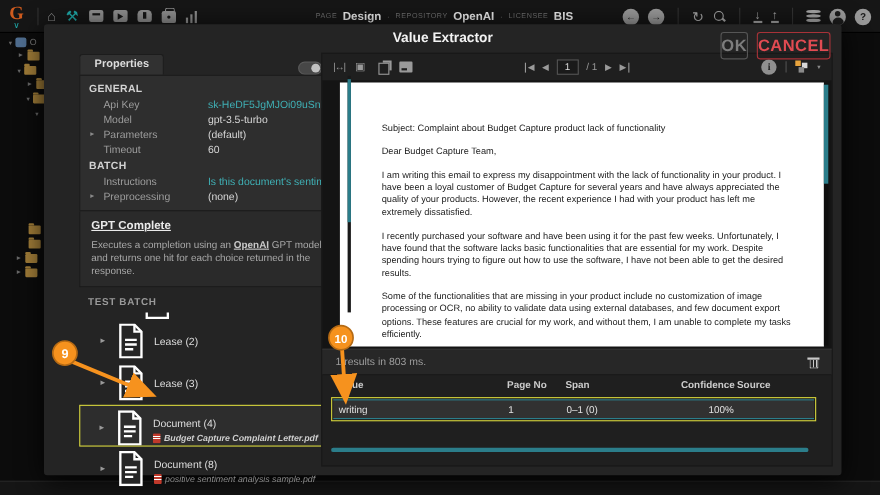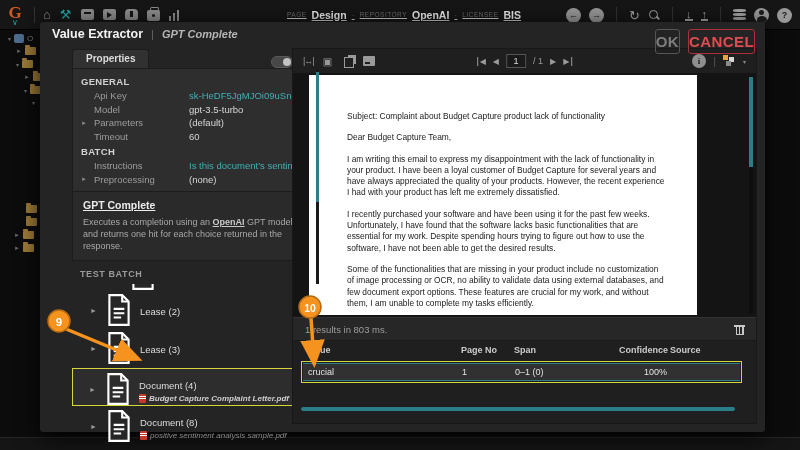--- a/index.html
+++ b/index.html
@@ -21,21 +21,21 @@
   .boxico::after { content:""; position:absolute; background:#161616; }
   .ico-archive::after { left:3px; right:3px; top:3px; height:2px; }
   .ico-media::after { left:4px; top:3px; border-left:5px solid #161616; border-top:3px solid transparent; border-bottom:3px solid transparent; background:none; }
   .ico-upload { border-radius:4px 4px 2px 2px; }
   .ico-upload::after { left:5px; top:2px; width:3px; height:6px; background:#161616; }
   .ico-bag { margin-top:2px; }
   .ico-bag::before { content:""; position:absolute; top:-3px; left:3px; width:7px; height:3px; border:1.5px solid #8f8f8f; border-bottom:none; border-radius:2px 2px 0 0; }
   .ico-bag::after { left:5px; top:4px; width:3px; height:3px; border-radius:50%; }
   .ico-chart { display:flex; align-items:flex-end; gap:1.5px; height:12px; }
   .ico-chart i { width:2.5px; background:#8f8f8f; display:block; }
-  .crumbs { display:flex; align-items:center; gap:5px; margin-left:108px; white-space:nowrap;text-decoration:underline; }
+  .crumbs { display:flex; align-items:center; gap:5px; margin-left:108px; white-space:nowrap; }
   .crumb-label { font-size:6.5px; color:#6f6f6f; letter-spacing:.5px; }
   .crumb-value { font-size:10.5px; font-weight:bold; color:#ececec; }
   .crumb-dot { color:#555; font-size:9px; }
   .topright { position:absolute; right:8px; top:0; height:30px; display:flex; align-items:center; gap:8px; }
   .circbtn { width:15px; height:15px; border-radius:50%; background:#9a9a9a; color:#1c1c1c;
     font-size:9px; line-height:15px; text-align:center; font-weight:bold; }
   .gico { color:#a8a8a8; font-size:13px; }
   .searchico { width:12px; height:12px; position:relative; }
   .searchico::before { content:""; position:absolute; left:1px; top:1px; width:7px; height:7px; border:1.5px solid #a8a8a8; border-radius:50%; }
   .searchico::after { content:""; position:absolute; left:8px; top:8px; width:4px; height:1.5px; background:#a8a8a8; transform:rotate(45deg); }
@@ -51,21 +51,21 @@
   .tnode { position:absolute; display:flex; align-items:center; gap:3px; }
   .tcaret { color:#777; font-size:6px; }
   .folder { width:11px; height:8px; background:#bb9140; border-radius:1px; position:relative; }
   .folder::before { content:""; position:absolute; top:-2px; left:0; width:5px; height:2px; background:#bb9140; border-radius:1px 1px 0 0; }
   .dbnode { width:10px; height:9px; background:#5b7fa6; border-radius:2px; position:relative; }
   .treetxt { color:#8a8a8a; font-size:8px; }
 
   
   .modal { position:absolute; left:40px; top:22px; width:725px; height:410px; background:#242424;
     border-radius:3px; box-shadow:0 4px 24px rgba(0,0,0,.85); z-index:10; }
-  .mhead { position:absolute; top:0; left:0; right:0; height:24px; padding:5px 12px; display:flex; align-items:center; gap:8px; }
+  .mhead { position:absolute; top:0; left:0; right:0; height:24px; padding:5px 12px; display:flex; align-items:center; gap:8px;flex-direction:column; }
   .mtitle { font-size:12.5px; font-weight:bold; color:#f2f2f2; }
   .msep { color:#666; font-size:11px; }
   .msub { font-size:11px; font-style:italic; font-weight:bold; color:#b5b5b5; }
   .mbtns { position:absolute; top:7px; right:10px; display:flex; gap:8px; z-index:20; }
   .btn { font-size:15px; font-weight:bold; padding:3px 0; border-radius:3px; background:transparent; letter-spacing:.4px; }
   .btn-ok { color:#7d7d7d; border:1px solid #565656; }
   .btn-cancel { color:#e14b52; border:1px solid #a83238; }
 
   
   .leftcol { position:absolute; left:12px; top:26px; width:246px; bottom:8px;margin-left:20px; }
@@ -134,21 +134,21 @@
     font-weight:bold; text-align:center; line-height:14px; font-family:"Liberation Serif", serif; }
   .tbsep { color:#555; font-size:11px; }
   .paletteico { width:13px; height:12px; position:relative; }
   .paletteico i { position:absolute; width:5px; height:5px; }
   .paletteico i:nth-child(1){ left:0; top:0; background:#e8a33d; }
   .paletteico i:nth-child(2){ left:6px; top:2px; background:#d8d8d8; }
   .paletteico i:nth-child(3){ left:3px; top:6px; background:#8a8a8a; }
   .dropcaret { color:#8a8a8a; font-size:6px; }
 
   .docarea { position:absolute; top:24px; left:0; right:0; height:244px; background:#141414; }
-  .docpage { position:absolute; left:16px; top:2px; width:388px; bottom:2px; background:#fff; color:#1a1a1a;
+  .docpage { position:absolute; left:16px; top:2px; width:440px; bottom:2px; background:#fff; color:#1a1a1a;
     padding:36px 30px 10px 38px; overflow:hidden; }
   .docpage p { font-size:8.4px; line-height:11.3px; margin-bottom:10px; }
   .docvscroll { position:absolute; right:3px; top:3px; bottom:3px; width:4px; background:#0e0e0e; }
   .docvscroll .thumb { position:absolute; top:1px; height:90px; width:4px; background:#2b7d8a; }
 
   .resultsbar { position:absolute; top:268px; left:0; right:0; height:24px; background:#272727;
     border-top:1px solid #333; border-bottom:1px solid #1a1a1a; display:flex; align-items:center; padding:0 12px; }
   .ressummary { font-size:9.5px; color:#9d9d9d; }
   .trash { margin-left:auto; width:9px; height:10px; position:relative; margin-top:2px; }
   .trash .bin { position:absolute; left:0.5px; top:2px; width:8px; height:8px; border:1px solid #c9c9c9; border-top:none; border-radius:0 0 1px 1px;
@@ -456,21 +456,21 @@
     </div>
     <div class="tablehead">
       <span class="th-value">Value</span>
       <span class="th-pageno">Page No</span>
       <span class="th-span">Span</span>
       <span class="th-confidence">Confidence</span>
       <span class="th-source">Source</span>
     </div>
     <div class="resrow-wrap">
       <div class="resrow">
-        <span class="td-value">crucial</span>
+        <span class="td-value">writing</span>
         <span class="td-pageno">1</span>
         <span class="td-span">0–1 (0)</span>
         <span class="td-confidence">100%</span>
         <span class="td-source"></span>
       </div>
     </div>
     <div class="hscroll"></div>
   </div>
 </div>
 

